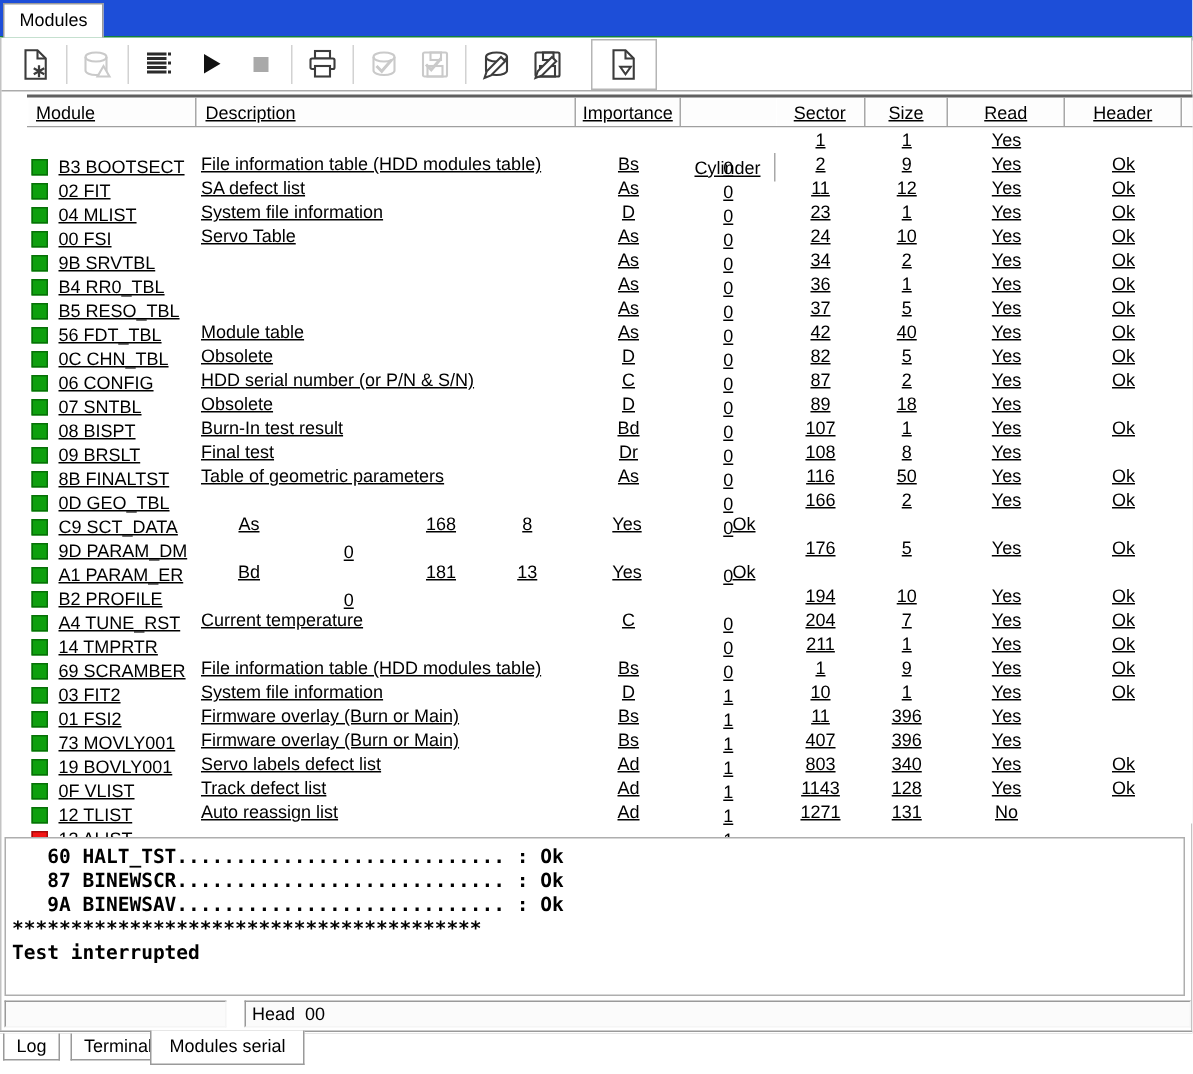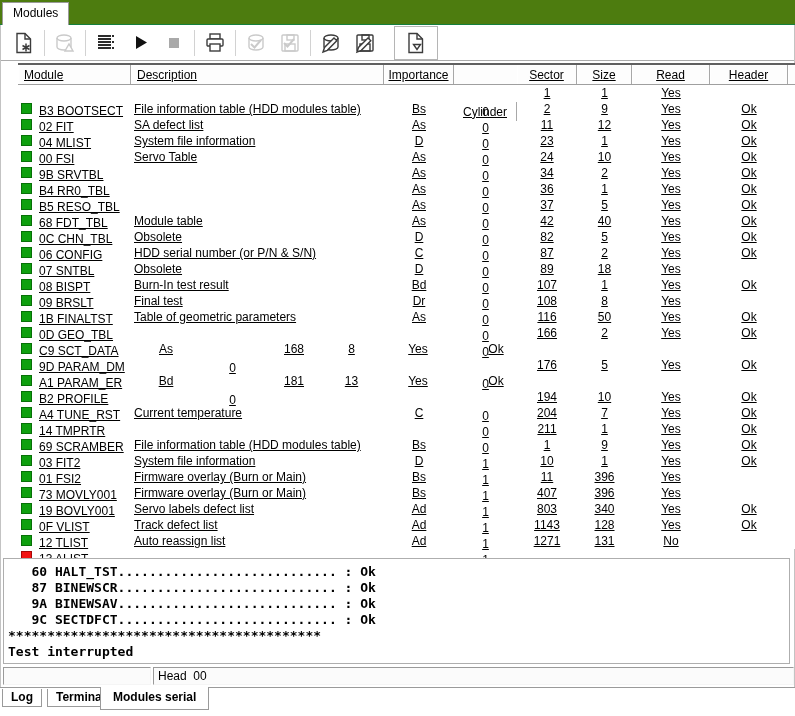--- a/index.html
+++ b/index.html
@@ -1,20 +1,20 @@
 <!DOCTYPE html>
 <html><head>
 <meta charset="utf-8">
 <style>
   html,body{margin:0;padding:0;background:#fff;}
   body{width:795px;height:716px;position:relative;overflow:hidden;
        font-family:"Liberation Sans",sans-serif;font-size:12px;color:#000;}
 
   
-  .tabbar-top{position:absolute;left:0;top:0;right:0;height:24px;border-bottom:3px solid #15803d;background:#4d7c0f;}
+  .tabbar-top{position:absolute;left:0;top:0;right:0;height:24px;border-bottom:3px solid #15803d;background:#1d4ed8;}
   .tab-top{position:absolute;left:2px;top:2px;height:22px;line-height:21px;padding:0 10px;
            background:#fff;border:1px solid #9a9a9a;border-bottom:none;z-index:2;}
 
   
   .frame{position:absolute;left:0;top:25px;width:793px;height:663px;border-left:1px solid #c3c3c3;border-right:1px solid #c3c3c3;background:#fff;}
 
   
   .toolbar{position:absolute;left:0;top:0;right:0;height:36px;border-bottom:1px solid #ababab;display:flex;align-items:center;padding-left:6px;box-sizing:border-box;}
   .tbtn{width:34px;height:28px;display:flex;align-items:center;justify-content:center;flex:0 0 auto;}
   .tsep{width:1px;height:26px;background:#d2d2d2;margin:0 3px;flex:0 0 auto;}
@@ -28,41 +28,41 @@
   .thead{display:flex;border-top:2px solid #606060;border-bottom:1px solid #9f9f9f;background:#fdfdfd;height:19px;}
   .hc{box-sizing:border-box;border-right:1px solid #a8a8a8;box-shadow:inset 1px 1px 0 #fff;
       display:flex;align-items:center;justify-content:center;height:19px;}
   .hc.left{justify-content:flex-start;padding-left:6px;}
   .c0{width:113px;} .c1{width:253px;} .c2{width:70px;} .c3{width:63px;margin-top:37px;} .c4{width:60px;}
   .c5{width:55px;} .c6{width:78px;} .c7{width:78px;} .cf{flex:1;border-right:none;}
   .tbody{background:#fff;}
   .trow{display:flex;height:16px;align-items:center;}
   .bc{box-sizing:border-box;height:16px;line-height:16px;white-space:nowrap;overflow:hidden;}
   .bc.ctr{text-align:center;}
-  .mod{display:flex;margin-top:36px;}
+  .mod{display:flex;align-items:center;margin-top:36px;}
   .sq{width:11px;height:11px;margin-left:3px;margin-right:7px;flex:0 0 auto;box-sizing:border-box;}
   .sq-green{background:#0ea00e;border:1px solid #077007;}
   .sq-red{background:#f21414;border:1px solid #a80808;}
   .bc.desc{padding-left:3px;}
 
   
   .logpanel{position:absolute;left:2px;top:533px;width:787px;height:106px;border:1px solid #aeaeae;background:#fff;box-sizing:border-box;
             font-family:"DejaVu Sans Mono",monospace;font-weight:bold;font-size:13px;line-height:16px;padding:5px 0 0 4px;}
   .log-line{white-space:pre;}
 
   
   .statusbar{position:absolute;left:2px;top:642px;width:791px;height:18px;display:flex;}
   .spanel{box-sizing:border-box;height:18px;border:1px solid;border-color:#9a9a9a #f5f5f5 #f5f5f5 #9a9a9a;background:#fbfbfb;line-height:16px;white-space:pre;}
   .spanel.s1{width:148px;}
-  .spanel.s2{flex:1;padding-left:4px;margin-left:2px;}
+  .spanel.s2{flex:1;padding-left:4px;margin-left:12px;}
 
   
   .tabbar-bottom{position:absolute;left:0;top:687px;width:795px;height:29px;background:#fff;}
   .ridge{height:1px;background:#9a9a9a;border-bottom:1px solid #fff;}
-  .btabs{position:relative;height:24px;font-weight:bold;}
+  .btabs{position:relative;height:24px;}
   .tab-b{position:absolute;top:0;box-sizing:border-box;background:#fff;border:1px solid #9a9a9a;border-top:none;
          height:18px;line-height:16px;padding:0 8px;}
   .tab-b.active{height:23px;line-height:20px;top:-2px;border-top:none;z-index:2;padding:0 12px;}
 </style>
 </head>
 <body>
 
 <div class="tabbar-top">
   <div class="tab-top">Modules</div>
 </div>
@@ -279,21 +279,21 @@
     <div class="bc c2 ctr">As</div>
     <div class="bc c3 ctr">0</div>
     <div class="bc c4 ctr">36</div>
     <div class="bc c5 ctr">1</div>
     <div class="bc c6 ctr">Yes</div>
     <div class="bc c7 ctr">Ok</div>
   </div>
         <div class="trow">
     <div class="bc c0 mod">
             <span class="sq sq-green"></span>
-            <span>68 FDT_TBL</span>
+            <span>56 FDT_TBL</span>
           </div>
     <div class="bc c1 desc"></div>
     <div class="bc c2 ctr">As</div>
     <div class="bc c3 ctr">0</div>
     <div class="bc c4 ctr">37</div>
     <div class="bc c5 ctr">5</div>
     <div class="bc c6 ctr">Yes</div>
     <div class="bc c7 ctr">Ok</div>
   </div>
         <div class="trow">
@@ -357,21 +357,21 @@
     <div class="bc c2 ctr">Bd</div>
     <div class="bc c3 ctr">0</div>
     <div class="bc c4 ctr">107</div>
     <div class="bc c5 ctr">1</div>
     <div class="bc c6 ctr">Yes</div>
     <div class="bc c7 ctr">Ok</div>
   </div>
         <div class="trow">
     <div class="bc c0 mod">
             <span class="sq sq-green"></span>
-            <span>1B FINALTST</span>
+            <span>8B FINALTST</span>
           </div>
     <div class="bc c1 desc">Final test</div>
     <div class="bc c2 ctr">Dr</div>
     <div class="bc c3 ctr">0</div>
     <div class="bc c4 ctr">108</div>
     <div class="bc c5 ctr">8</div>
     <div class="bc c6 ctr">Yes</div>
     <div class="bc c7 ctr"></div>
   </div>
         <div class="trow">
@@ -567,21 +567,20 @@
     <div class="bc c6 ctr">No</div>
     <div class="bc c7 ctr"></div>
   </div>
       </div>
   </div>
 
   <div class="logpanel">
       <div class="log-line">   60 HALT_TST............................ : Ok</div>
       <div class="log-line">   87 BINEWSCR............................ : Ok</div>
       <div class="log-line">   9A BINEWSAV............................ : Ok</div>
-      <div class="log-line">   9C SECTDFCT............................ : Ok</div>
       <div class="log-line">****************************************</div>
       <div class="log-line">Test interrupted</div>
     </div>
 
   <div class="statusbar">
     <div class="spanel s1"></div>
     <div class="spanel s2">Head  00</div>
   </div>
 
 </div>

